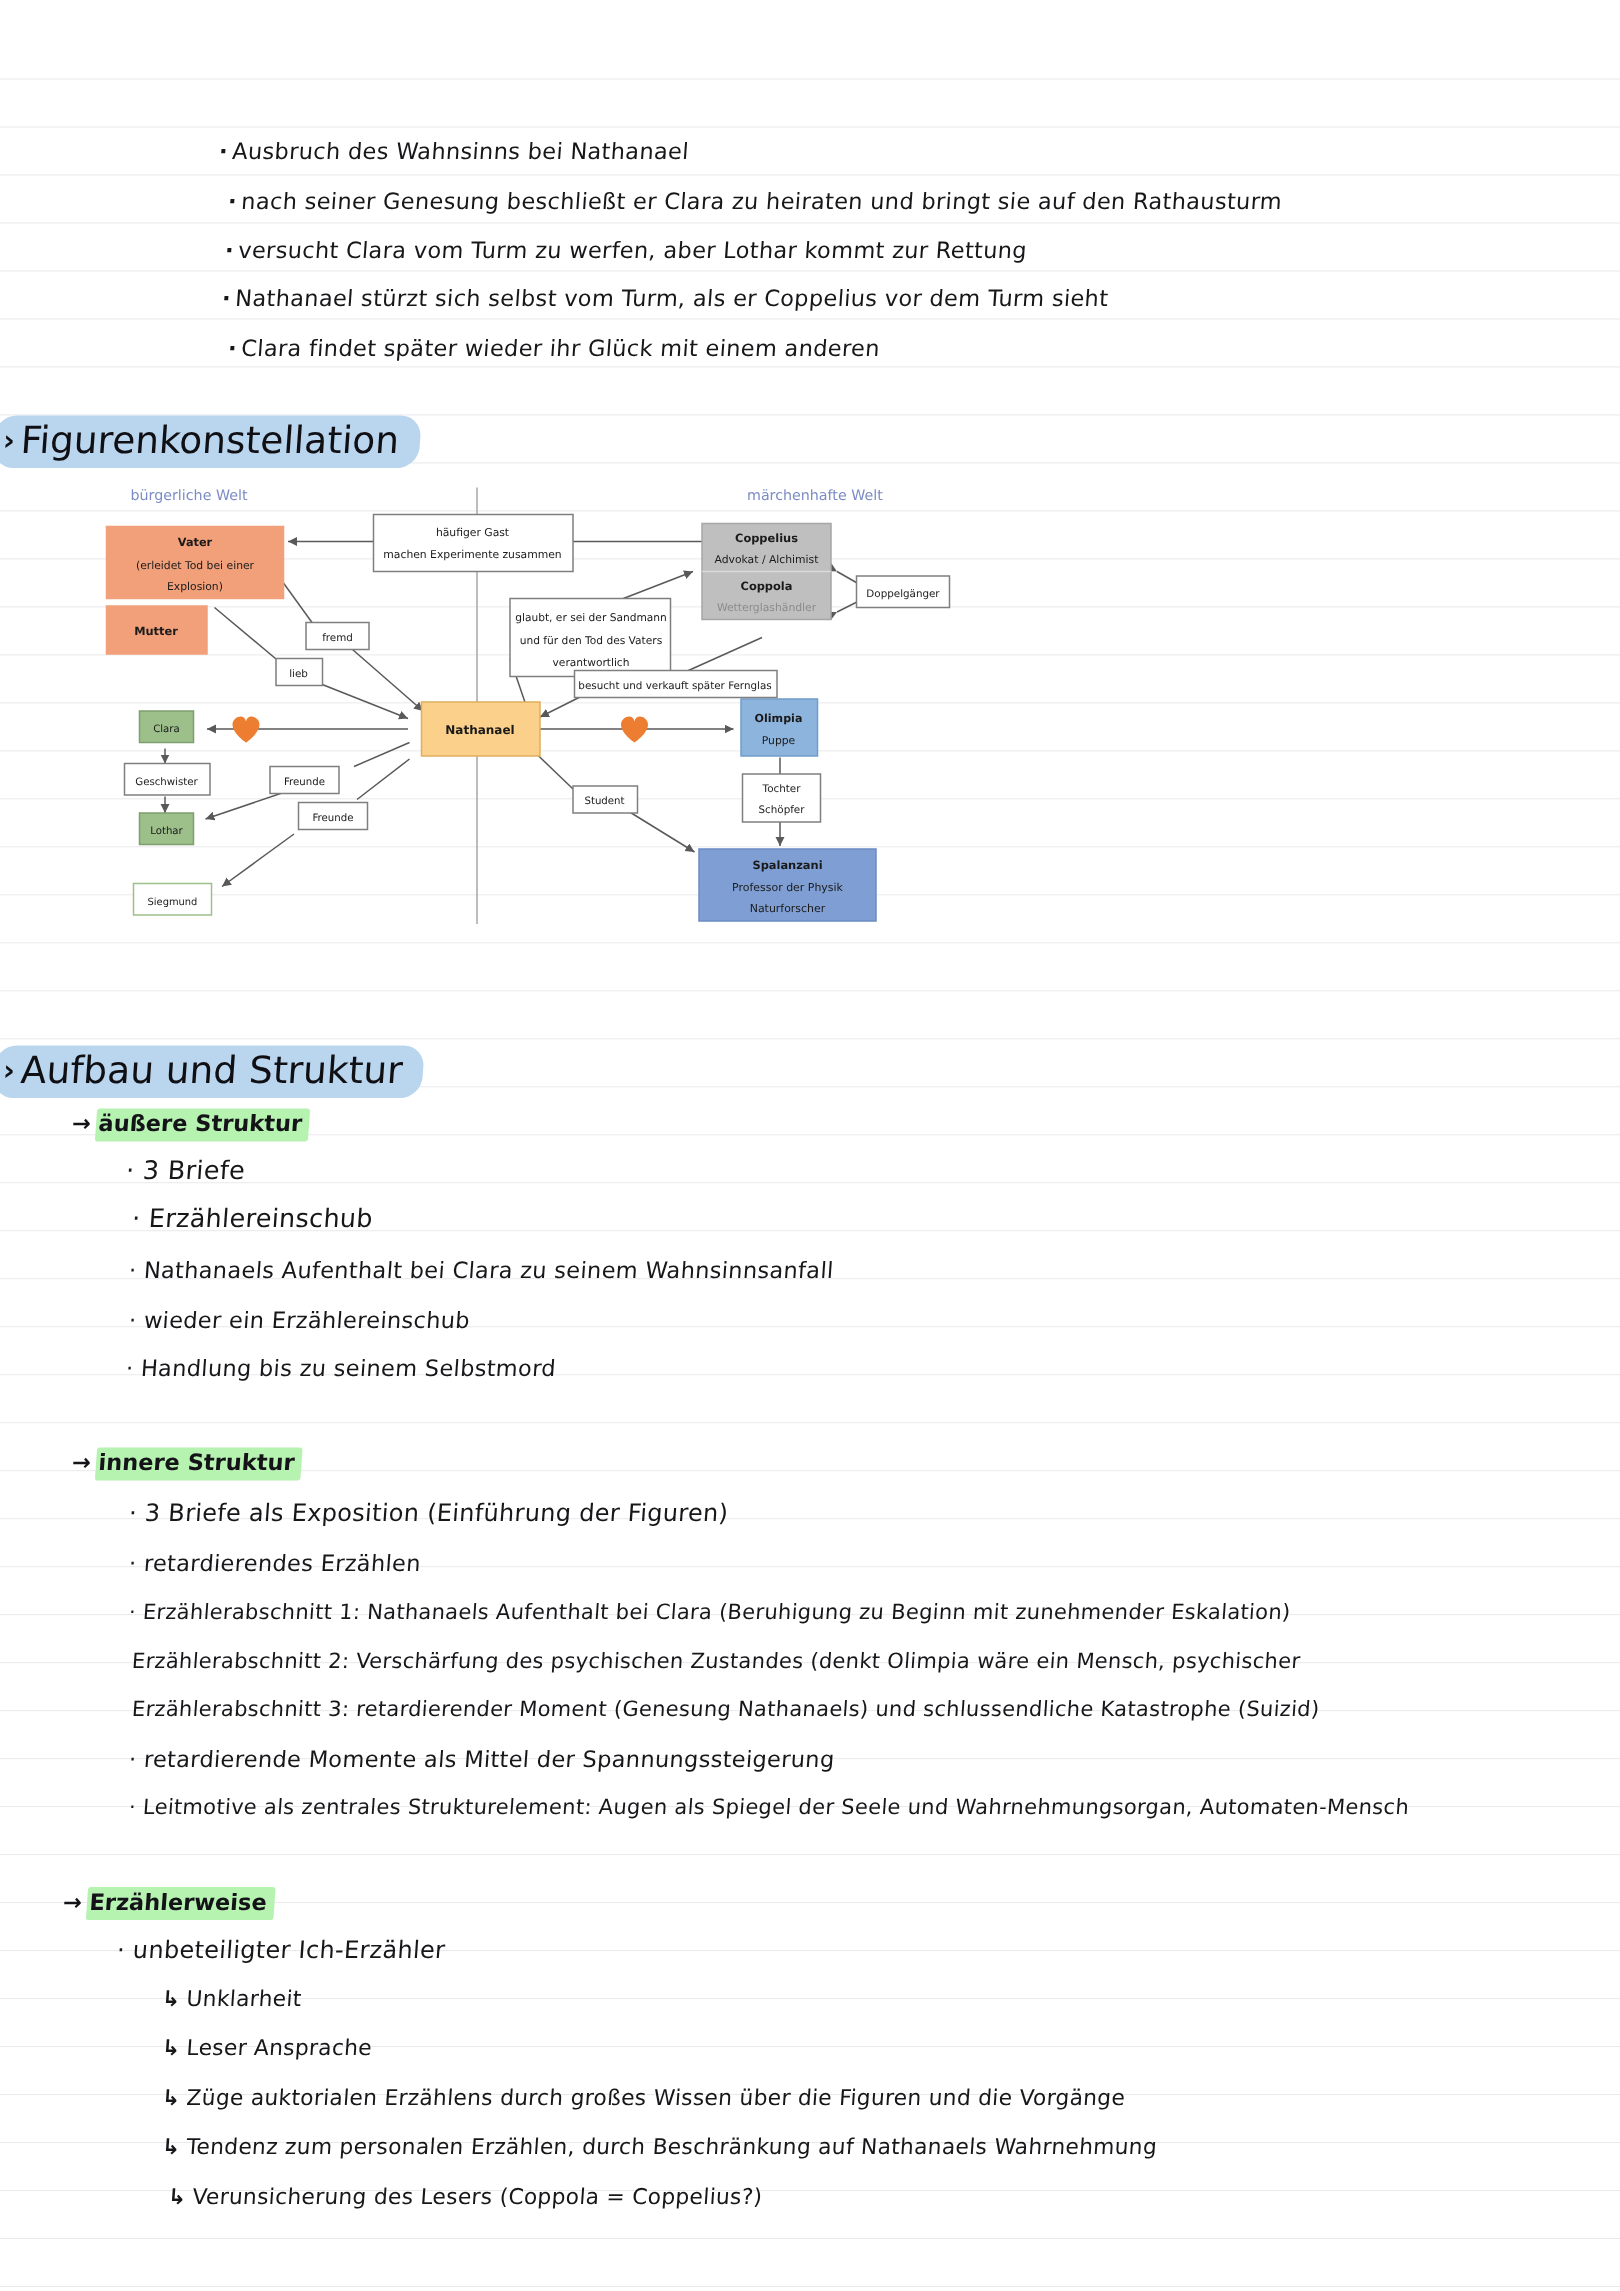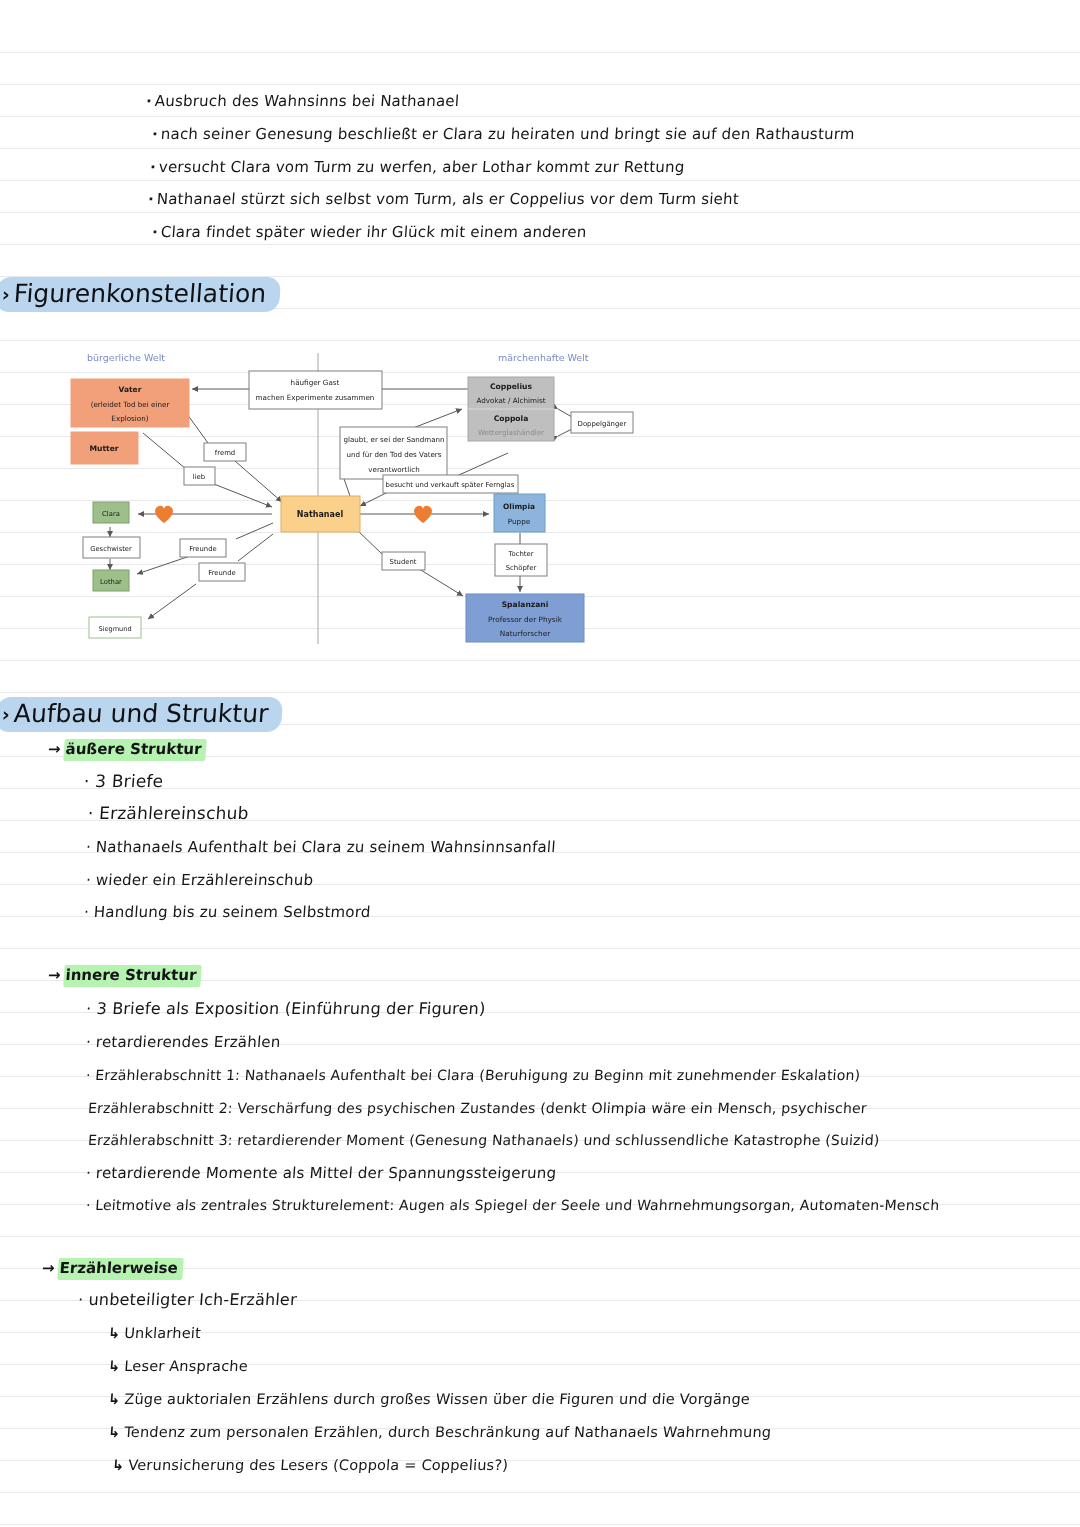--- a/index.html
+++ b/index.html
@@ -87,21 +87,21 @@
   }
 
   .sub-bullet { position: absolute; font-size: 15px; line-height: 18px; transform: skewX(-4deg); white-space: nowrap; color:#17171a; }
   .sub-bullet.big { font-size: 17px; }
   .arrow-bullet { position: absolute; font-size: 14.5px; line-height: 18px; transform: skewX(-4deg); white-space: nowrap; color:#17171a; }
   .arrow-bullet .hook { margin-right: 4px; font-weight: 600; }
 
   
   #figuren-diagram {
     position: absolute;
-    left: 0; top: 339px;
+    left: 0; top: 311px;
     width: 660px; height: 310px;
     z-index: 3;
   }
   #figuren-diagram svg { display: block; }
 
   .d-label { font-family: "DejaVu Sans", "Liberation Sans", sans-serif; }
 </style>
 </head>
 <body>
 

